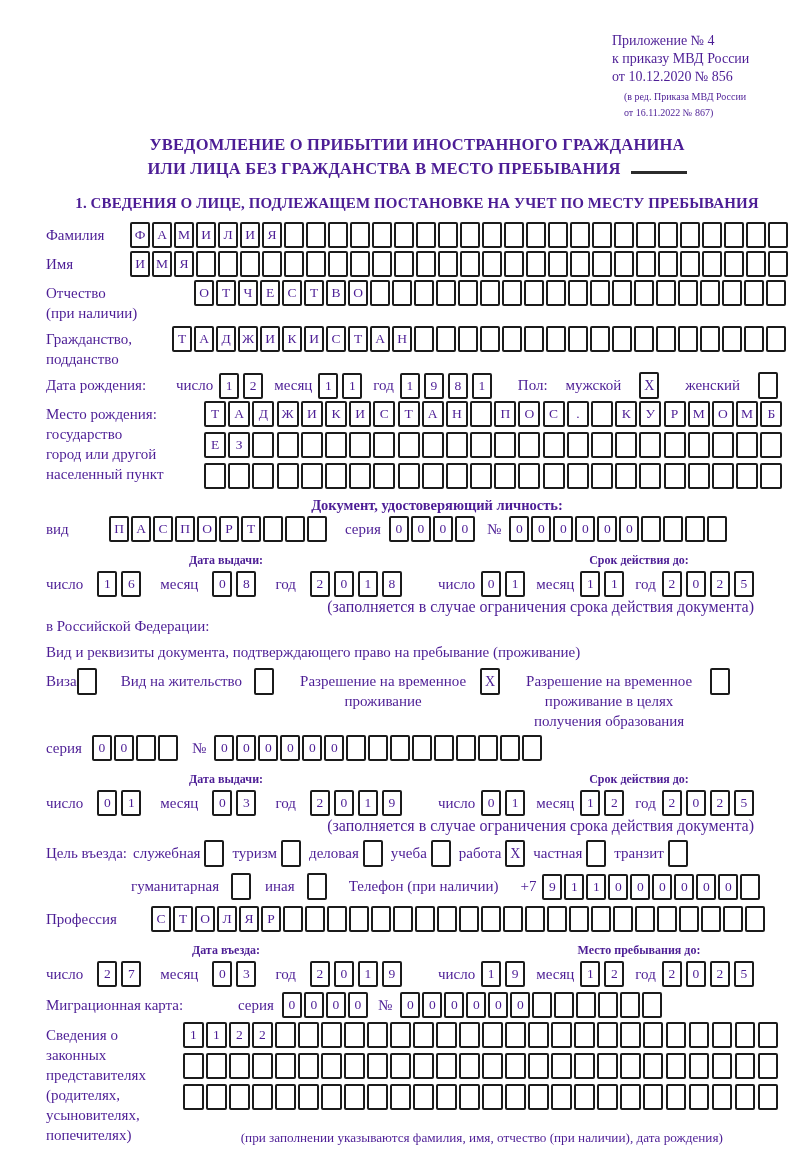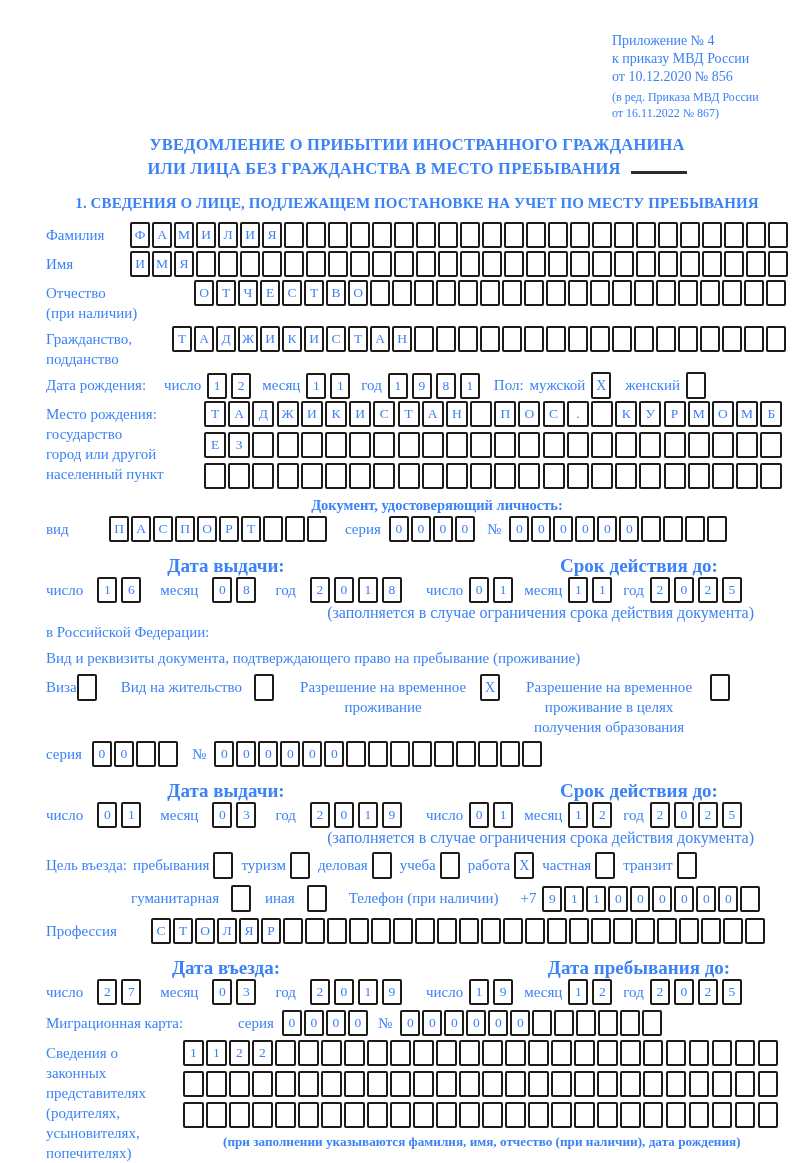--- a/index.html
+++ b/index.html
@@ -1,22 +1,22 @@
 <!DOCTYPE html>
 <html><head>
 <meta charset="utf-8">
 <style>
   html,body{margin:0;padding:0;background:#e8e8e8;}
   .page{
-    width:800px;height:1163px;margin:0 auto;background:#ffffff;color:#3b82f6;
+    width:800px;height:1163px;margin:0 auto;background:#ffffff;color:#4c1d95;
     font-family:"Liberation Serif","DejaVu Serif",serif;
     box-sizing:border-box;padding:32px 12px 0 46px;overflow:hidden;position:relative;
   }
   .annex{margin-left:auto;width:176px;font-size:14px;line-height:18px;text-align:left;}
-  .annex .sm{font-size:12px;line-height:16px;}
+  .annex .sm{font-size:10px;line-height:16px;margin-left:12px;}
   .annex .sm.first{margin-top:3px;}
   .forma{text-align:right;font-weight:bold;font-size:16px;margin-top:18px;margin-right:24px;letter-spacing:.4px;}
   .title{text-align:center;font-weight:bold;font-size:16.5px;line-height:24px;margin-top:12px;letter-spacing:.2px;}
   .title-underline{display:inline-block;width:56px;height:3px;background:#2b2b2b;margin-left:10px;}
   .sec-heading{font-weight:bold;font-size:15px;margin-top:14px;text-align:center;letter-spacing:.1px;white-space:nowrap;}
   .frm{margin-top:10px;}
   .row{display:flex;align-items:flex-start;margin-bottom:3px;}
   .lbl{font-size:15px;line-height:19px;padding-top:4px;flex-shrink:0;}
   .lblcol{font-size:15px;line-height:20px;padding-top:3px;flex-shrink:0;}
   .boxes{display:flex;flex-shrink:0;}
@@ -25,42 +25,42 @@
   .wide .cbox{width:22px;margin-right:2.2px;}
   .rep .cbox{width:20.8px;margin-right:2.2px;}
   .w-sur{width:84px}.w-pat{width:148px}.w-cit{width:126px}.w-bp{width:158px}.w-vid{width:63px}
   .w-prof{width:105px}.w-rep{width:137px}
   .stack{display:flex;flex-direction:column;}
   .stack .boxes{margin-bottom:5px;}
   .chk{box-sizing:border-box;width:20px;height:27px;border:2px solid #1b1b1b;border-radius:2px;background:#fff;
        display:inline-flex;align-items:center;justify-content:center;font-size:14px;flex-shrink:0;}
   .inline-lbl{font-size:15px;line-height:19px;padding-top:4px;}
   .doc-heading{font-weight:bold;font-size:14.5px;text-align:center;padding-left:40px;margin-top:2px;margin-bottom:2px;}
-  .dh{display:flex;font-weight:bold;font-size:19px;margin-top:16px;line-height:16px;}
+  .dh{display:flex;font-weight:bold;font-size:12px;margin-top:10px;line-height:16px;}
   .dh .l{width:360px;text-align:center;}
   .dh .r{flex:1;text-align:center;padding-left:84px;}
-  .daterow{display:flex;align-items:center;margin-top:3px;margin-bottom:2px;}
+  .daterow{display:flex;align-items:center;margin-top:3px;margin-bottom:2px;gap:12px;}
   .dg{display:flex;align-items:center;justify-content:space-between;}
   .dg-left{width:360px;}
   .dg-right{margin-left:20px;}
   .dlbl{font-size:15px;margin-right:6px;white-space:nowrap;}
   .dlbl.g{margin-left:7px;}
   .dg .cbox{margin-right:4px;}
   .note{font-size:16px;text-align:right;padding-right:34px;line-height:15px;margin-bottom:2px;}
   .plain{font-size:15px;line-height:21px;margin-top:5px;}
   .perm{display:flex;align-items:flex-start;margin-top:5px;margin-bottom:4px;}
   .permlbl{font-size:15px;line-height:20px;text-align:center;padding-top:3px;}
   .goal{display:flex;align-items:center;font-size:15px;margin-top:7px;flex-wrap:nowrap;}
   .goal .glbl{margin-left:8px;white-space:nowrap;}
   .goal .glbl.first{margin-left:6px;}
   .goal .chk{margin-left:4px;}
   .phone-row{display:flex;align-items:center;font-size:15px;margin-top:6px;padding-left:85px;}
   .phone-row .chk{margin-left:5px;}
   .mig{display:flex;align-items:center;font-size:15px;margin-top:5px;margin-bottom:4px;}
-  .repnote{font-size:13.2px;text-align:center;padding-left:110px;line-height:16px;margin-top:1px;font-weight:bold;}.gap12{width:12px}.gap14{width:14px}
+  .repnote{font-size:13.2px;text-align:center;padding-left:110px;line-height:16px;margin-top:15px;}.gap12{width:12px}.gap14{width:14px}
   .gap18{width:18px}.gap24{width:24px}.gap26{width:26px}.gap40{width:40px}
 </style>
 </head>
 <body>
 
 <div class="page">
 
   <div class="annex">
     <div>Приложение № 4</div>
     <div>к приказу МВД России</div>
@@ -525,21 +525,21 @@
             <span class="cbox">2</span>
             <span class="cbox">5</span>
           </span>
       </div>
     </div>
 
     <div class="note">(заполняется в случае ограничения срока действия документа)</div>
 
     <div class="goal">
       <span>Цель въезда:</span>
-      <span class="glbl first">пребывания</span>
+      <span class="glbl first">служебная</span>
       <span class="chk"></span>
       <span class="glbl">туризм</span>
       <span class="chk"></span>
       <span class="glbl">деловая</span>
       <span class="chk"></span>
       <span class="glbl">учеба</span>
       <span class="chk"></span>
       <span class="glbl">работа</span>
       <span class="chk">X</span>
       <span class="glbl">частная</span>
@@ -598,21 +598,21 @@
           <span class="cbox"></span>
           <span class="cbox"></span>
           <span class="cbox"></span>
           <span class="cbox"></span>
           <span class="cbox"></span>
         </div>
     </div>
 
     <div class="dh">
       <div class="l">Дата въезда:</div>
-      <div class="r">Дата пребывания до:</div>
+      <div class="r">Место пребывания до:</div>
     </div>
 
     <div class="daterow">
       <div class="dg dg-left">
         <span class="dlbl">число</span>
         <span class="boxes">
             <span class="cbox">2</span>
             <span class="cbox">7</span>
           </span>
         <span class="dlbl g">месяц</span>

